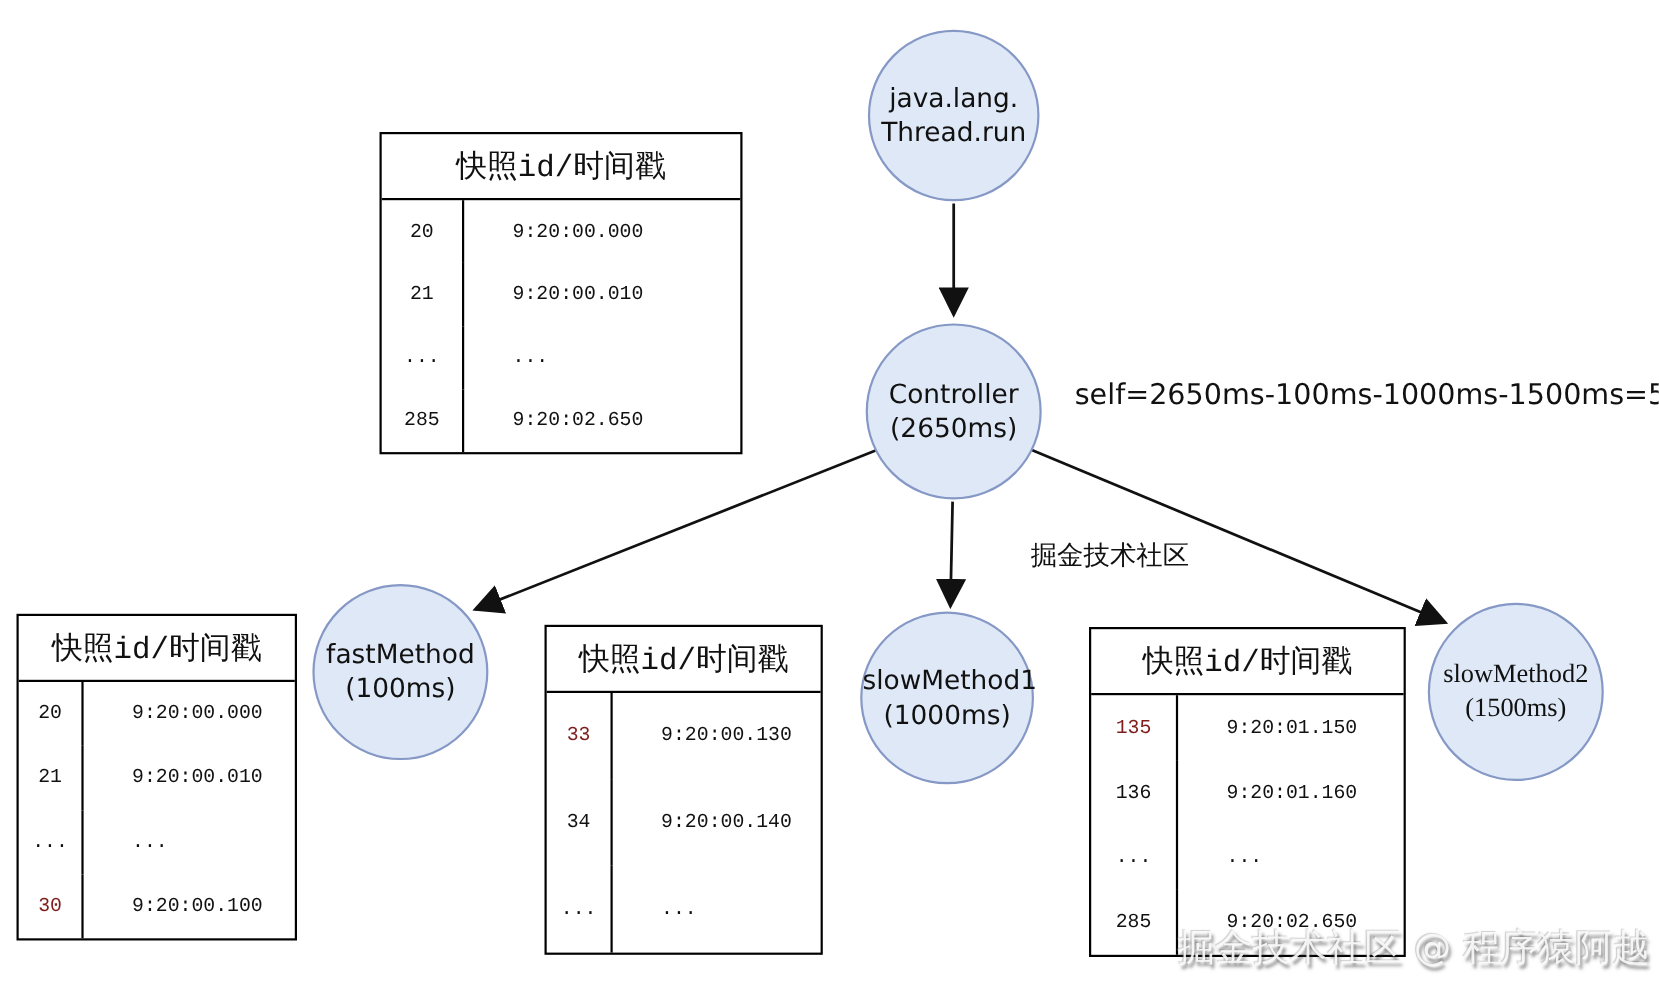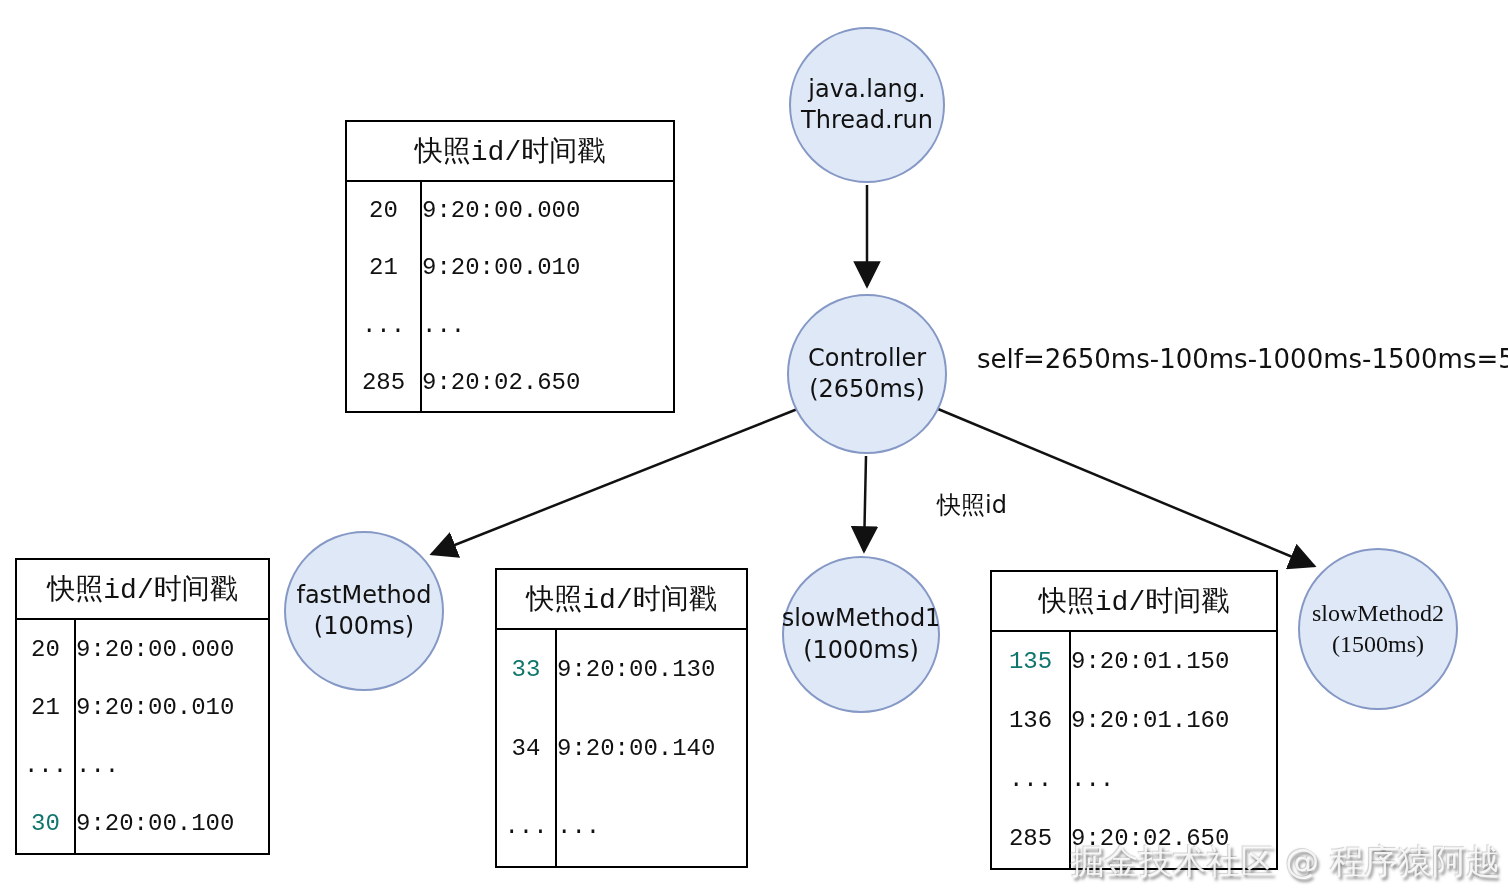--- a/index.html
+++ b/index.html
@@ -2,34 +2,34 @@
 <html><head>
 <meta charset="utf-8">
 <style>
   html,body{margin:0;padding:0;background:#ffffff;}
   body{font-family:"DejaVu Sans","Liberation Sans",sans-serif;color:#111;}
   .canvas{position:relative;width:1508px;height:892px;background:#ffffff;overflow:hidden;}
   .edges{position:absolute;left:0;top:0;width:1508px;height:892px;pointer-events:none;}
 
   
   .node{position:absolute;border-radius:50%;background:#dfe8f6;border:2px solid #8598c6;
-        display:flex;flex-direction:column;align-items:center;justify-content:center;
+        display:flex;flex-direction:column;justify-content:center;
         text-align:center;font-size:24px;line-height:1.3;box-sizing:border-box;}
 
   
   .snap-table{position:absolute;border:2px solid #000;background:#fff;box-sizing:border-box;
               display:flex;flex-direction:column;font-family:Liberation Mono, monospace;}
   .snap-header{height:58px;border-bottom:2px solid #000;display:flex;align-items:center;
                justify-content:center;font-size:28px;flex:0 0 auto;}
   .snap-body{flex:1;display:flex;flex-direction:column;}
-  .snap-row{flex:1;display:flex;align-items:center;font-size:24px;}
+  .snap-row{flex:1;display:flex;align-items:center;font-size:18px;gap:44px;}
   .snap-id{width:var(--idw);flex:0 0 auto;align-self:stretch;border-right:2px solid #000;
            display:flex;align-items:center;justify-content:center;}
   .snap-ts{flex:1;white-space:nowrap;}
-  .red{color:#0f766e;}
+  .red{color:#7f1d1d;}
 
   .self-formula{position:absolute;left:977px;top:344px;font-size:26px;white-space:nowrap;}
   .edge-label{position:absolute;left:937px;top:489px;font-size:24px;white-space:nowrap;}
   .watermark{position:absolute;right:8px;top:839px;font-size:34px;font-weight:normal;
              color:rgba(250,250,250,0.92);white-space:nowrap;
              text-shadow:2px 3px 3px rgba(40,40,40,0.55), -1px -1px 1px rgba(120,120,120,0.35);}
 </style>
 </head>
 <body>
 
@@ -66,21 +66,21 @@
     <span>slowMethod1</span>
     <span>(1000ms)</span>
   </div>
 
   <div class="node" style="left:1298px;top:548px;width:160px;height:162px;font-family:Liberation Serif, serif;">
     <span>slowMethod2</span>
     <span>(1500ms)</span>
   </div>
 
   <div class="self-formula">self=2650ms-100ms-1000ms-1500ms=50ms</div>
-  <div class="edge-label">快照id</div>
+  <div class="edge-label">掘金技术社区</div>
 
   <div class="snap-table" style="left:345px;top:120px;width:330px;height:293px;--idw:73px;">
     <div class="snap-header">快照id/时间戳</div>
     <div class="snap-body">
       <div class="snap-row">
         <div class="snap-id">20</div>
         <div class="snap-ts">9:20:00.000</div>
       </div>
       <div class="snap-row">
         <div class="snap-id">21</div>

